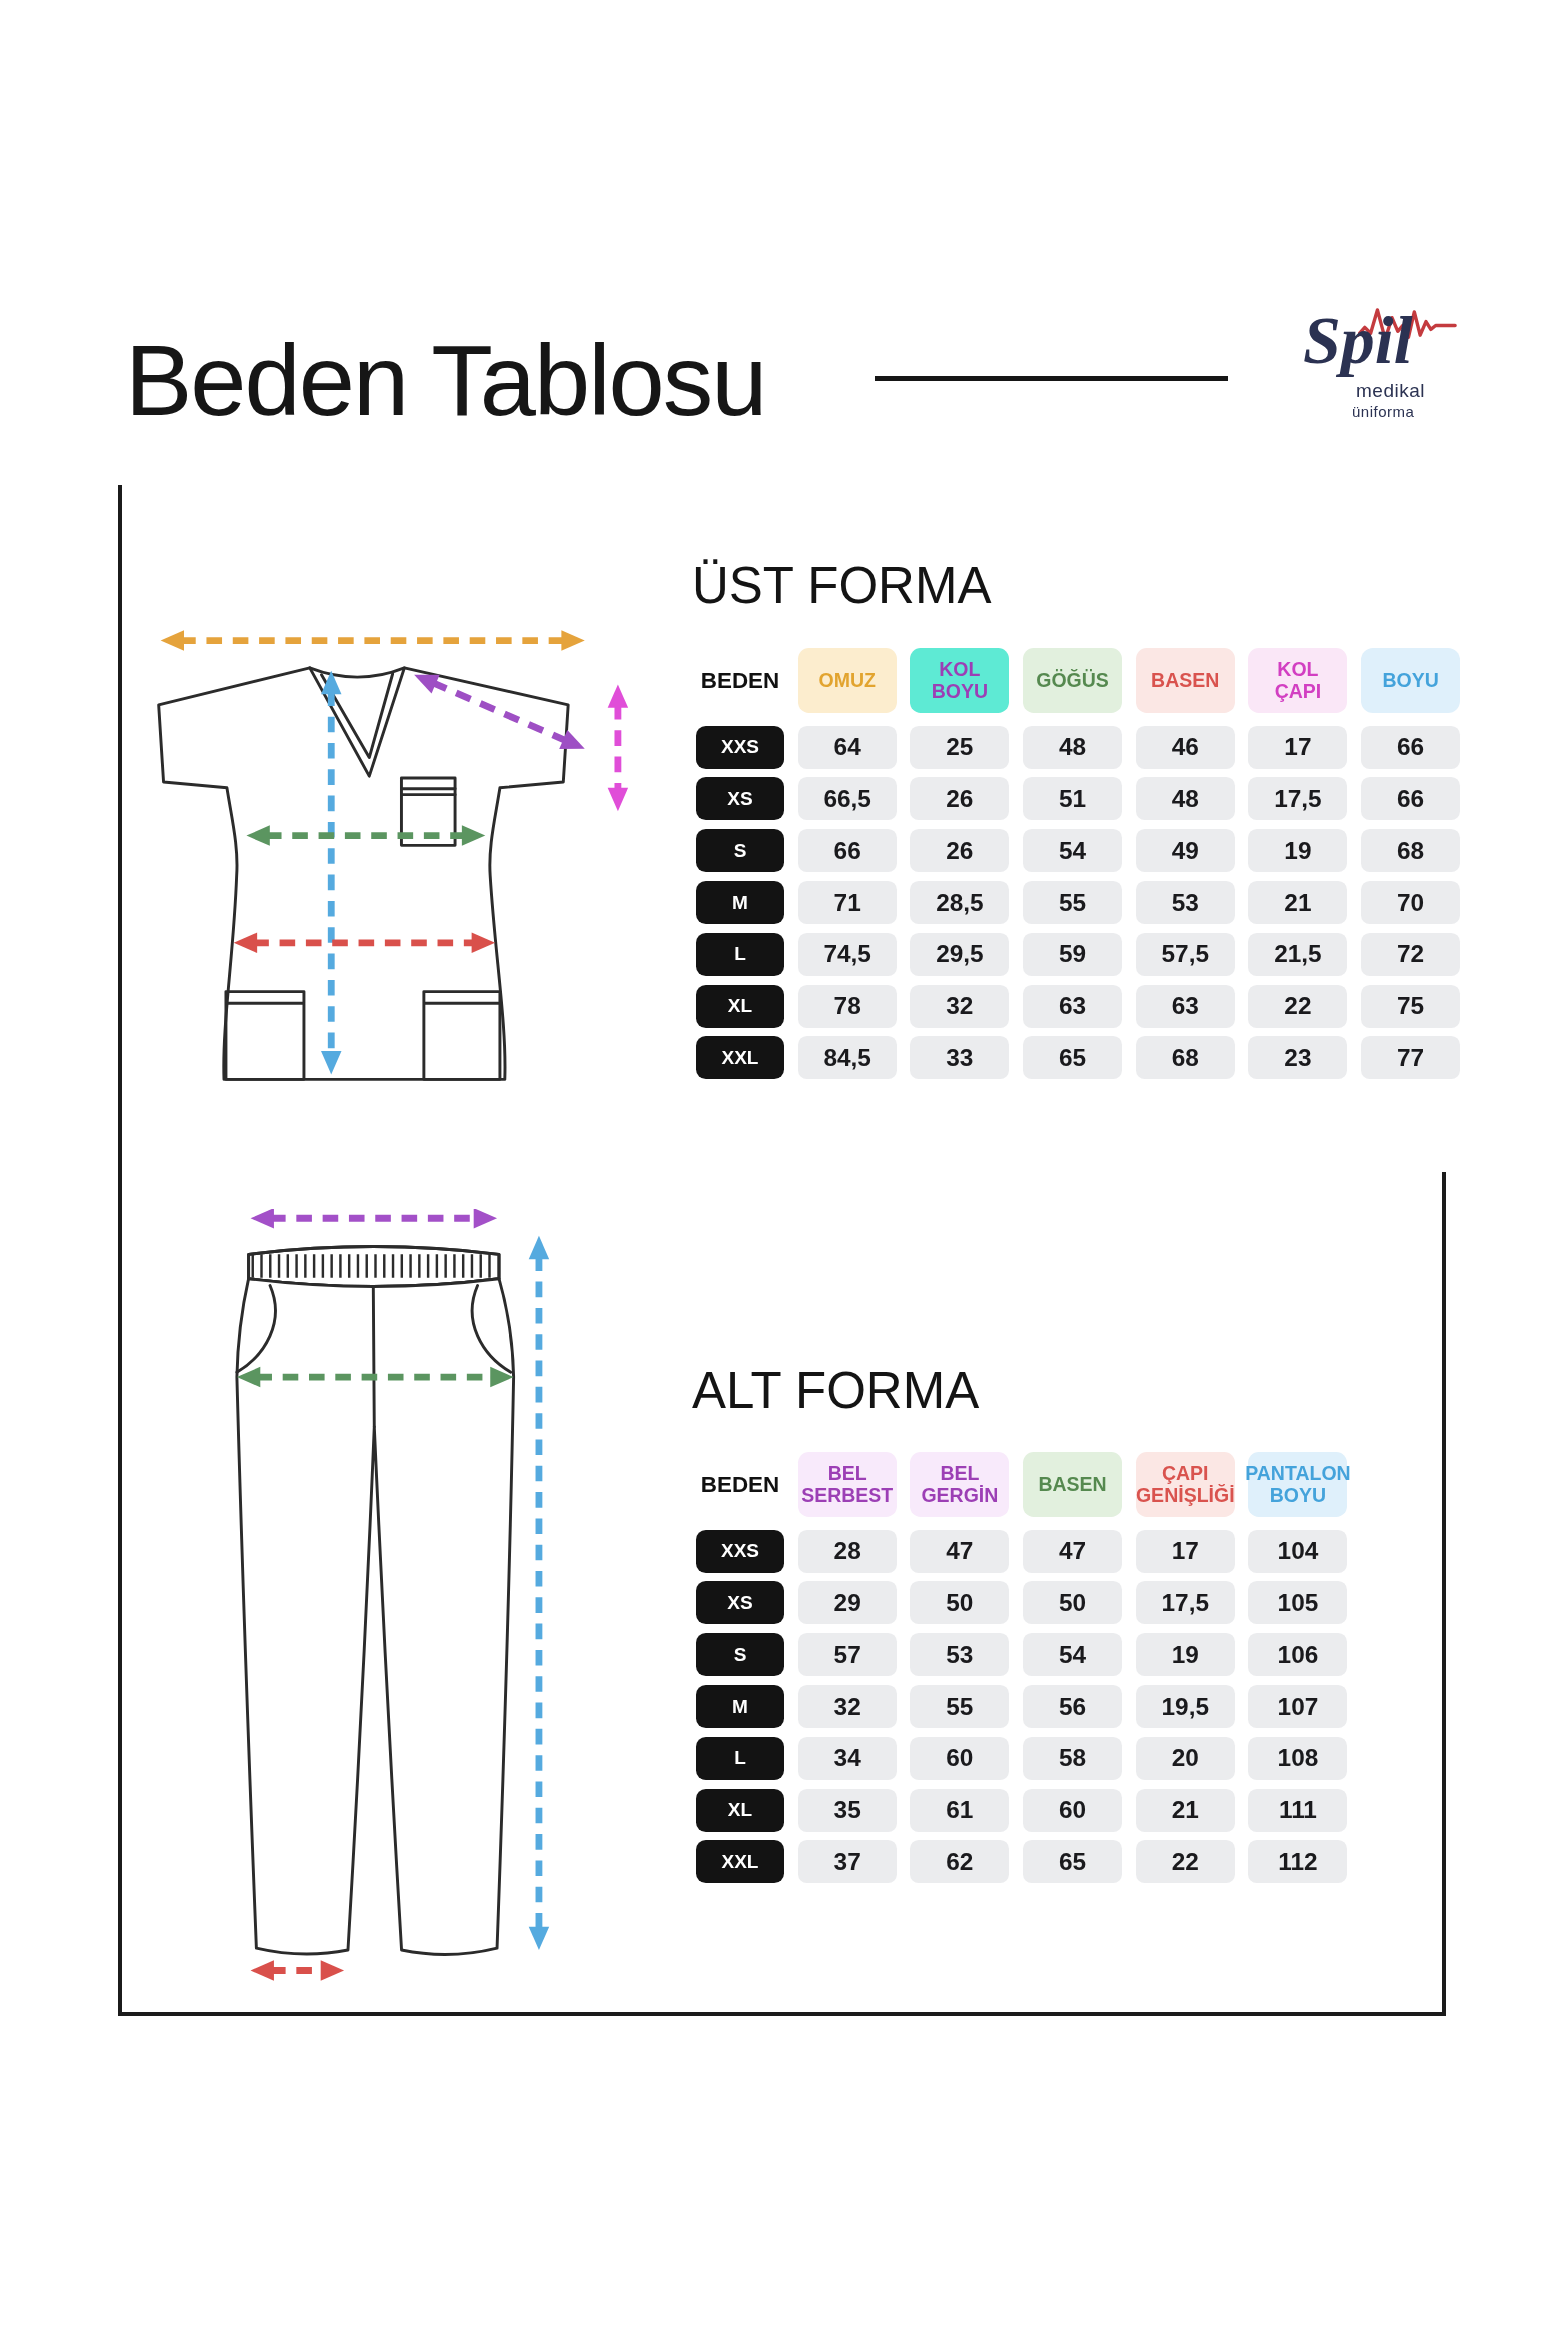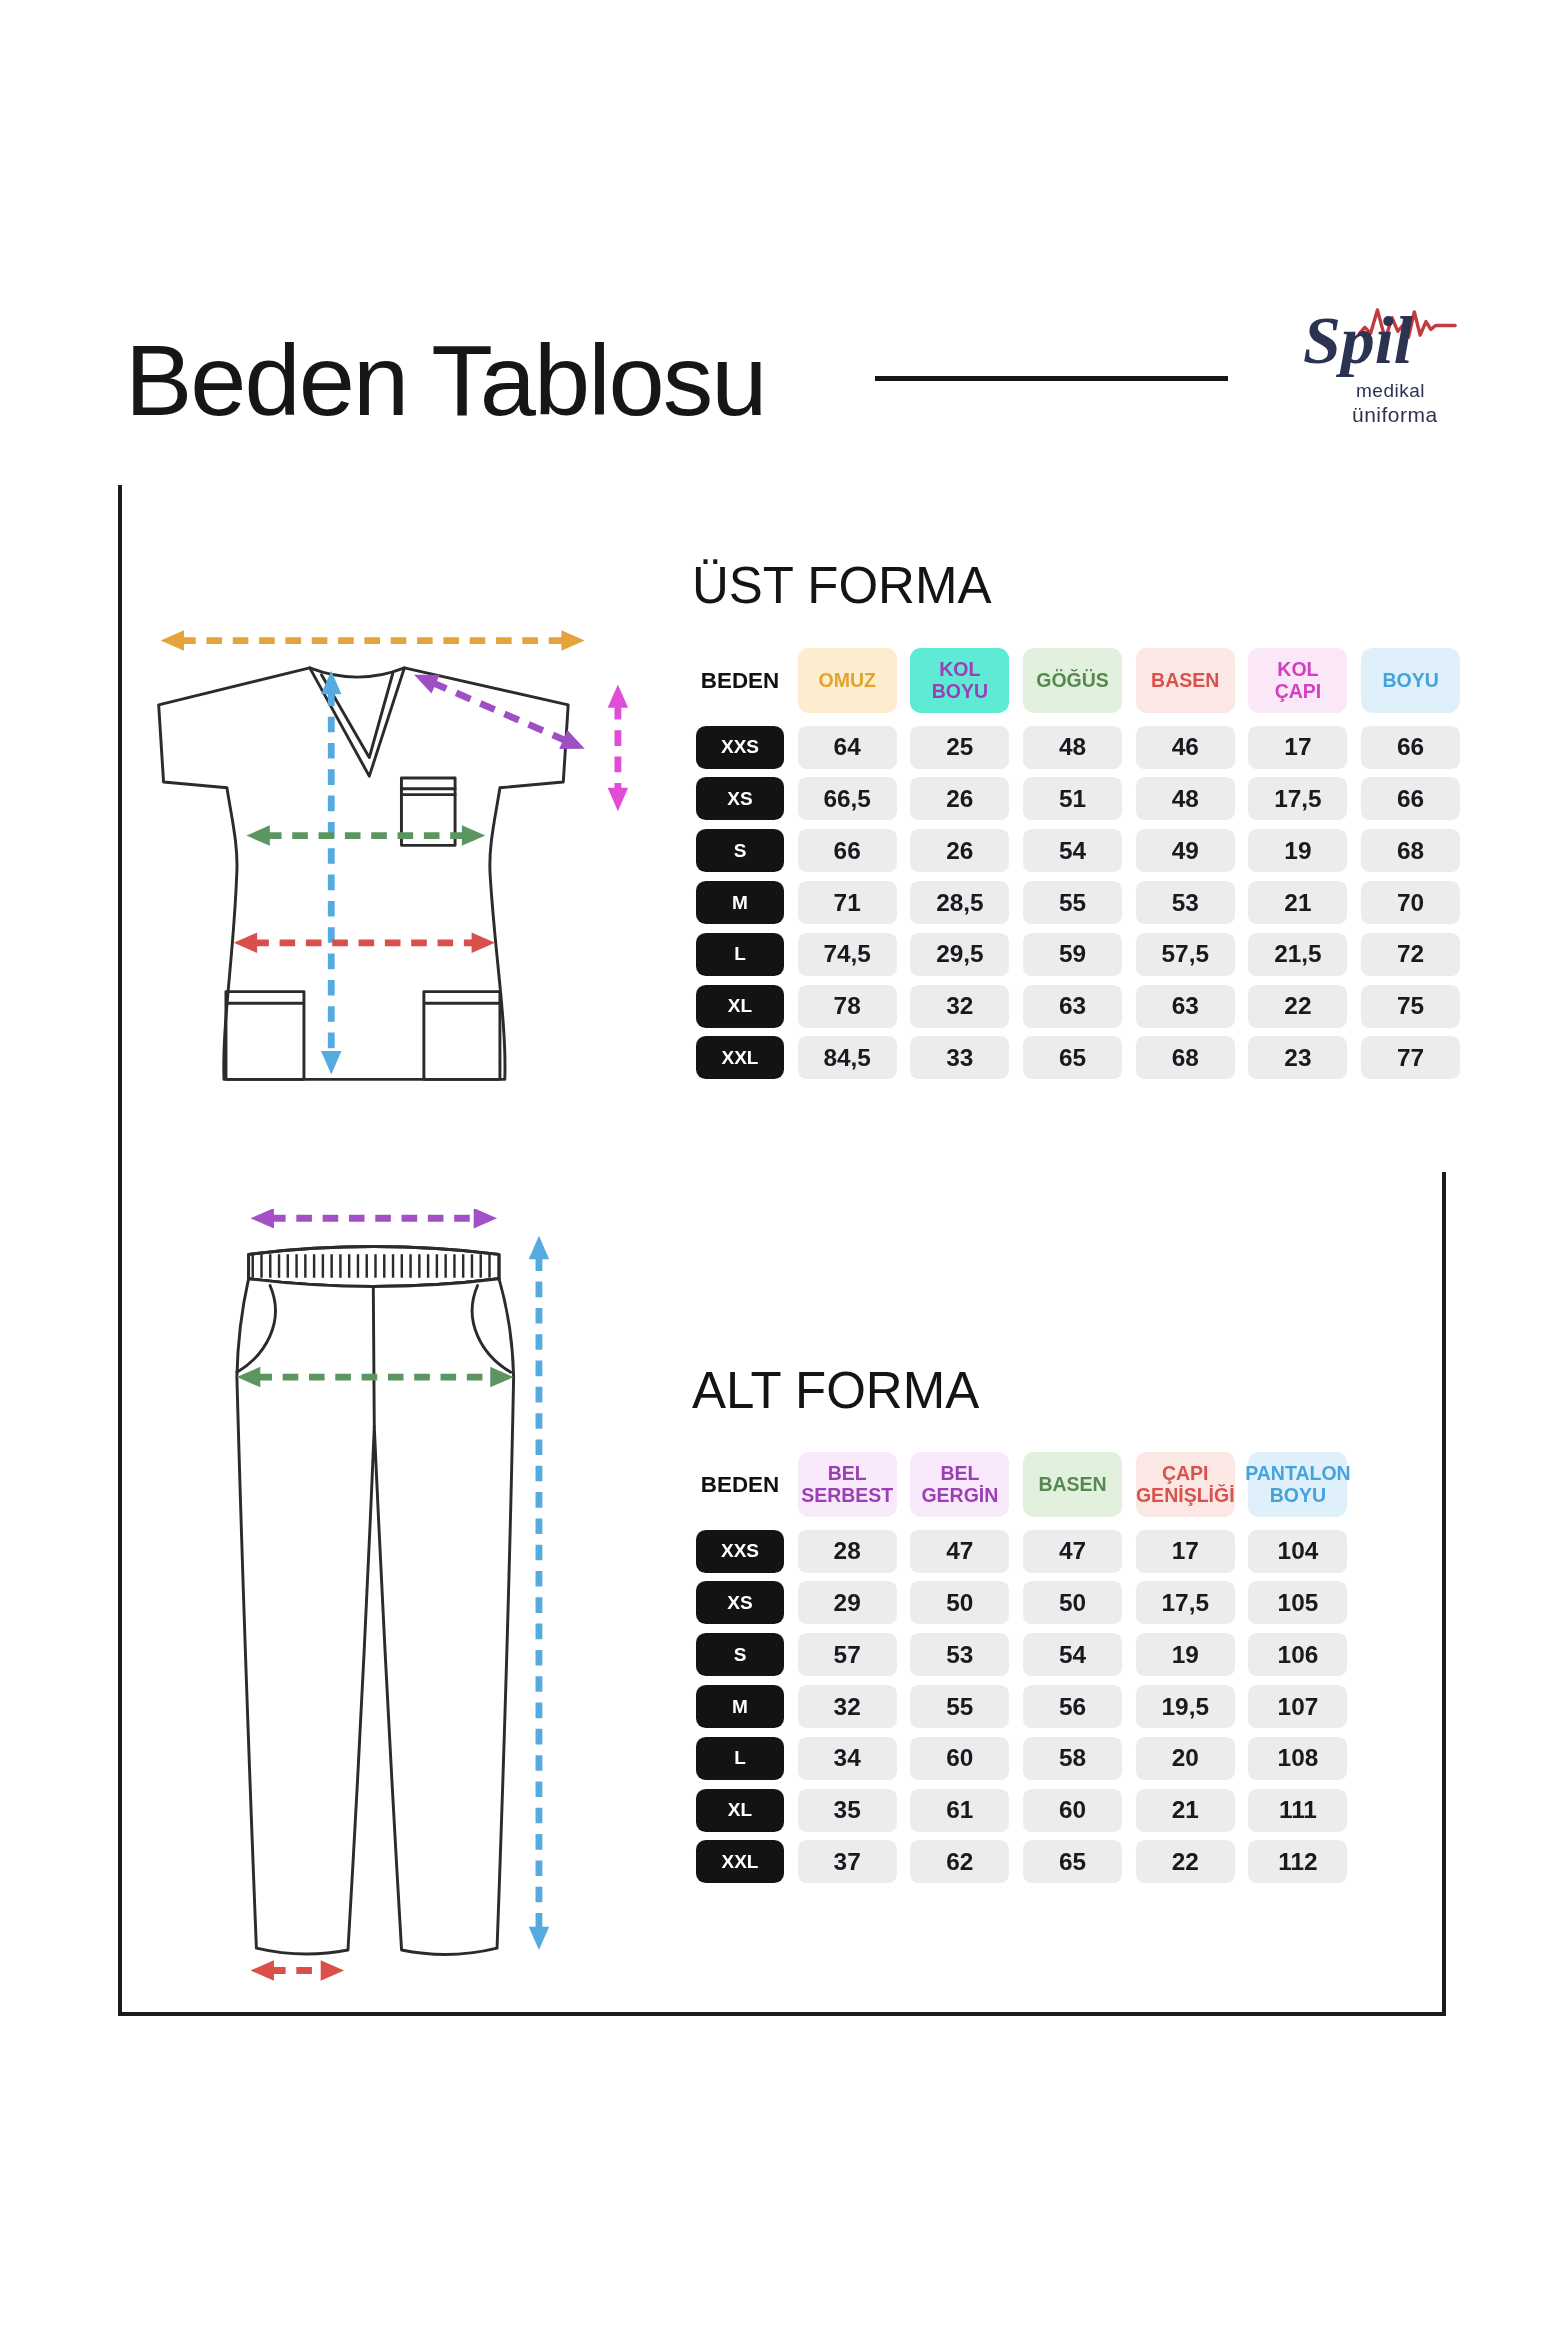--- a/index.html
+++ b/index.html
@@ -14,21 +14,21 @@
   .title-divider{position:absolute;left:875px;top:376px;width:353px;height:4.9px;
                  background:#161616;}
 
   
   .logo{position:absolute;left:1303px;top:300px;width:166px;height:127px;}
   .logo-spil{position:absolute;left:0;top:5.9px;
              font-family:"Liberation Serif", serif;font-style:italic;font-weight:700;
              font-size:68px;line-height:1;color:var(--logo-navy);}
   .logo-ecg{position:absolute;left:55px;top:3.9px;width:101px;height:41px;}
   .logo-sub1{position:absolute;left:53px;top:80px;font-size:19px;color:var(--logo-navy);letter-spacing:0.5px;}
-  .logo-sub2{position:absolute;left:49px;top:103px;font-size:21px;color:var(--logo-navy);letter-spacing:0.5px;}
+  .logo-sub2{position:absolute;left:49px;top:103px;font-size:15px;color:var(--logo-navy);letter-spacing:0.5px;}
 
   
   .frame{position:absolute;background:#1b1b1b;}
   .frame-left{left:118px;top:485px;width:3.9px;height:1531px;}
   .frame-bottom{left:118px;top:2012px;width:1328px;height:3.9px;}
   .frame-right{left:1442px;top:1172px;width:3.9px;height:844px;}
 
   
   .section-title{position:absolute;font-size:51px;font-weight:400;color:#141414;
                  white-space:nowrap;line-height:1;}

